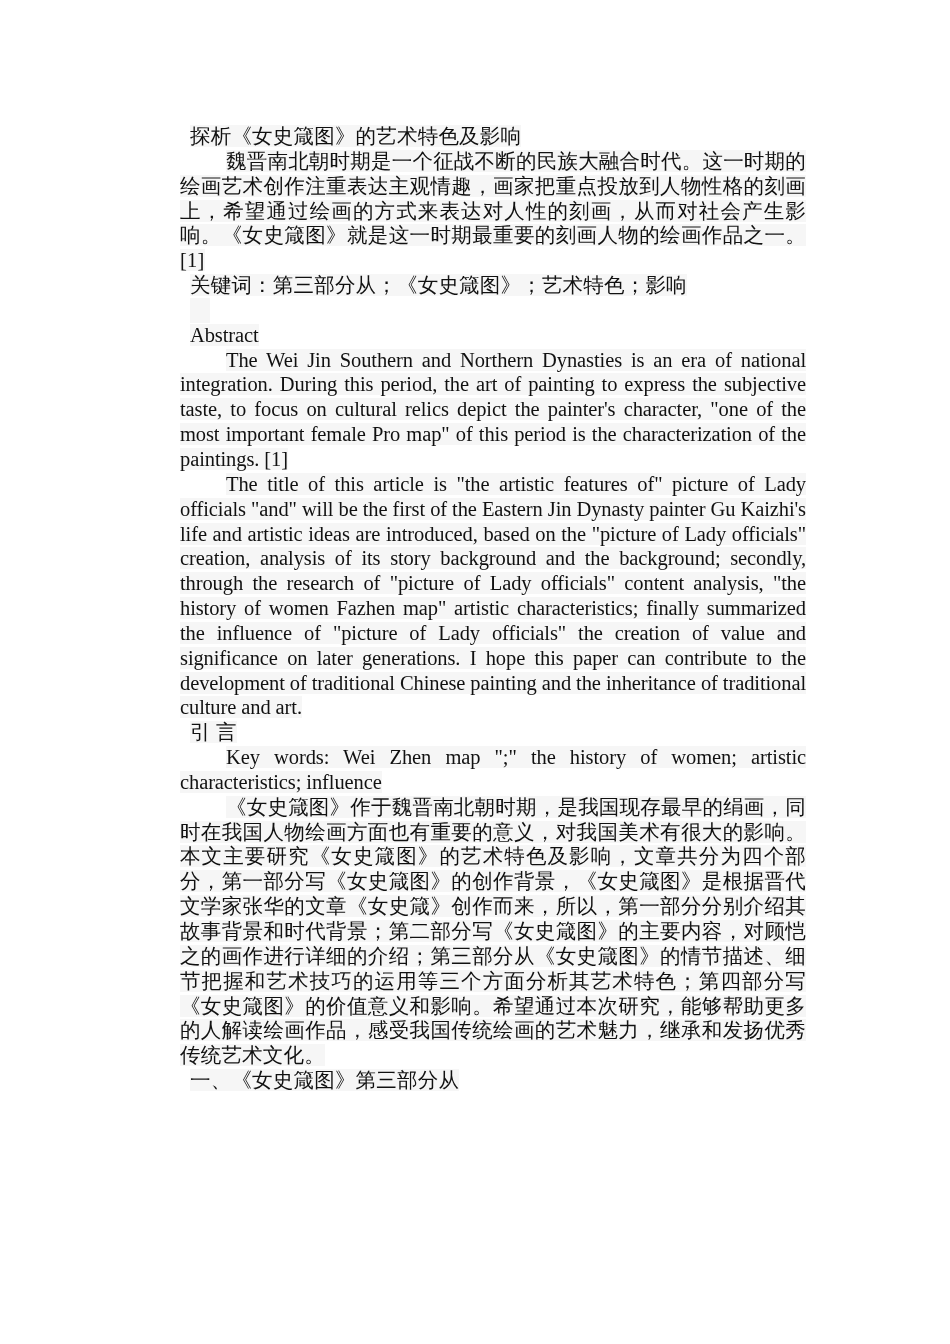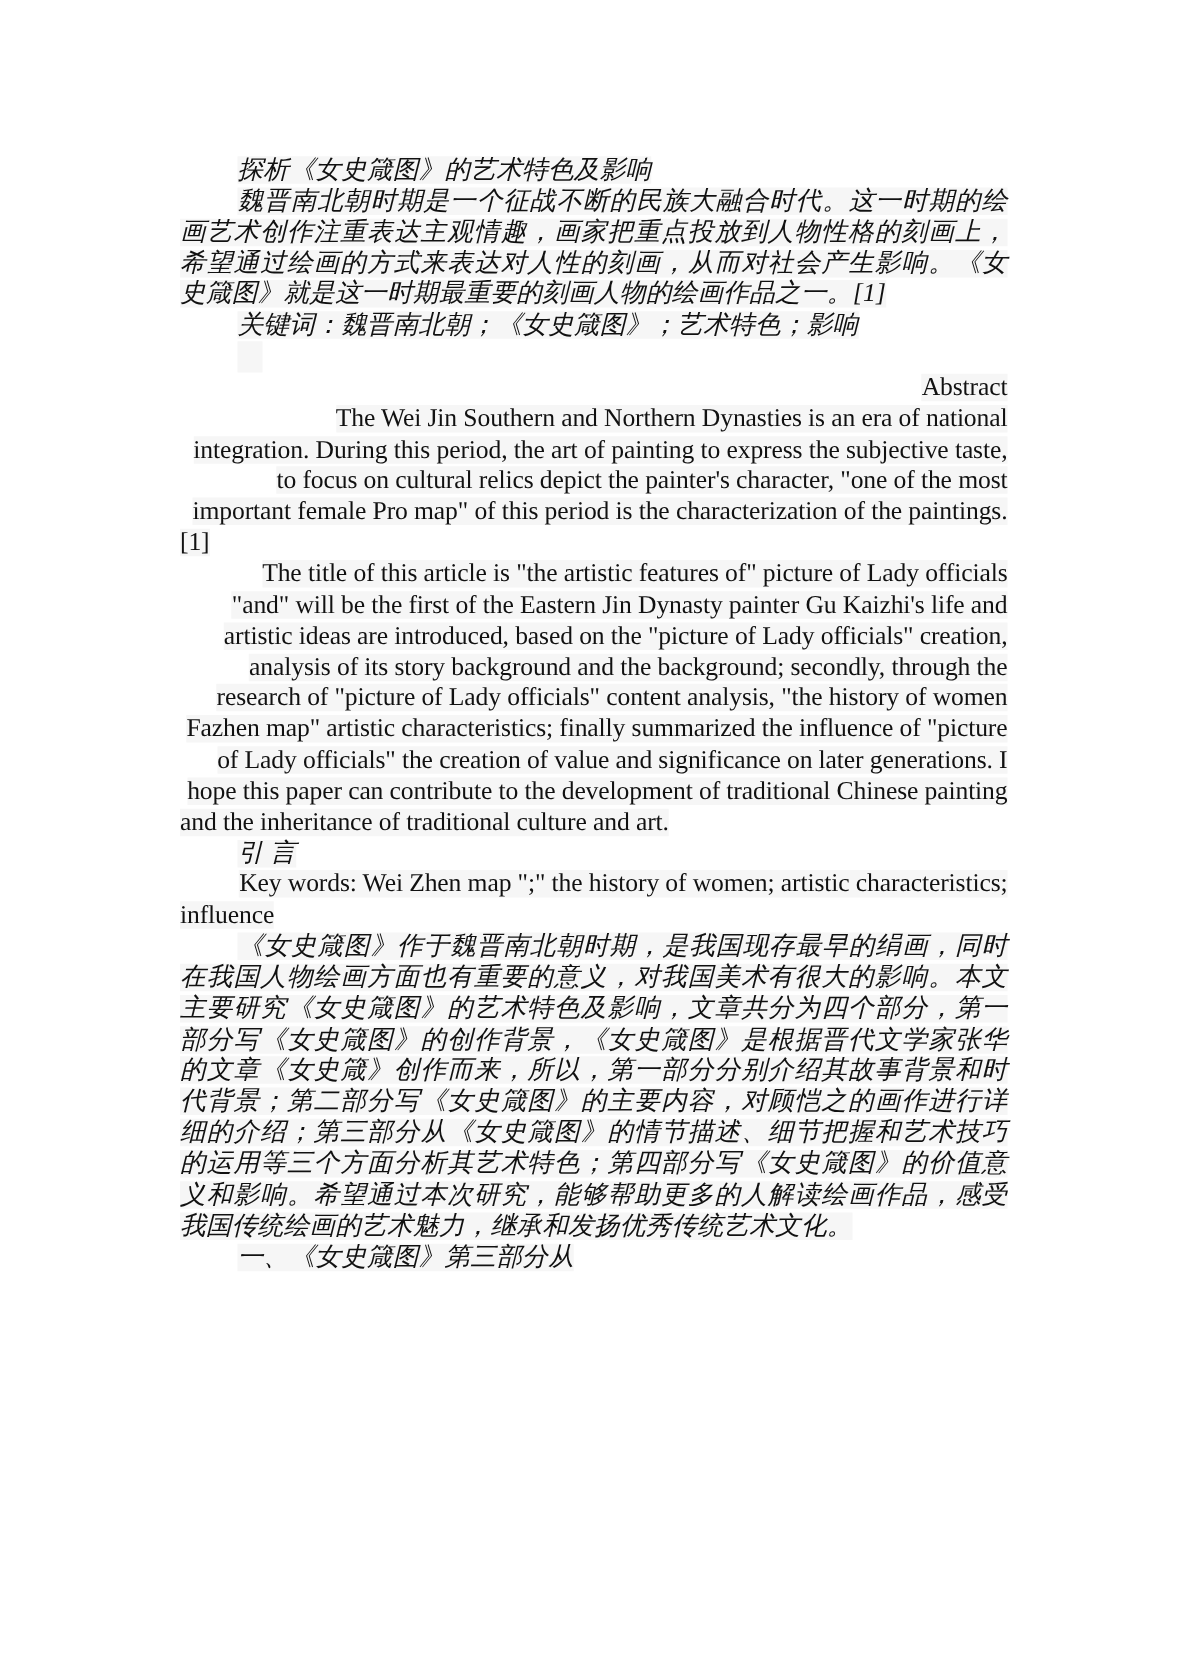--- a/index.html
+++ b/index.html
@@ -25,57 +25,56 @@
     }
     .p {
       margin: 0;
       padding: 0;
     }
     .p .ln {
       background: #f6f6f6;
     }
     .indent {
       text-indent: 46px;
+      margin-left: 36px;
     }
     .justify {
       text-align: justify;
       text-align-last: left;
     }
     .cjk {
       letter-spacing: 0.2px;
-      font-style: italic;
     }
     .heading {
       text-indent: 46px;
     }
     .blank {
       height: 24.85px;
       position: relative;
     }
     .blank .mark {
       position: absolute;
       left: 46px;
       top: 0;
       width: 20px;
       height: 24.85px;
       background: #f6f6f6;
     }
     .en {
       font-size: 20.5px;
       letter-spacing: -0.1px;
-      text-align: right;
     }
   </style>
 </head>
 <body>
 
 <div class="page">
   <p class="p heading cjk"><span class="ln">探析《女史箴图》的艺术特色及影响</span></p>
   <p class="p indent justify cjk"><span class="ln">魏晋南北朝时期是一个征战不断的民族大融合时代。这一时期的绘画艺术创作注重表达主观情趣，画家把重点投放到人物性格的刻画上，希望通过绘画的方式来表达对人性的刻画，从而对社会产生影响。《女史箴图》就是这一时期最重要的刻画人物的绘画作品之一。[1]</span></p>
-  <p class="p heading cjk"><span class="ln">关键词：魏晋南北朝；《女史箴图》；艺术特色；影响</span></p>
+  <p class="p heading cjk"><span class="ln">关键词：第三部分从；《女史箴图》；艺术特色；影响</span></p>
   <div class="blank">
       <span class="mark"></span>
     </div>
   <p class="p heading en"><span class="ln">Abstract</span></p>
   <p class="p indent justify en"><span class="ln">The Wei Jin Southern and Northern Dynasties is an era of national integration. During this period, the art of painting to express the subjective taste, to focus on cultural relics depict the painter's character, "one of the most important female Pro map" of this period is the characterization of the paintings. [1]</span></p>
   <p class="p indent justify en"><span class="ln">The title of this article is "the artistic features of" picture of Lady officials "and" will be the first of the Eastern Jin Dynasty painter Gu Kaizhi's life and artistic ideas are introduced, based on the "picture of Lady officials" creation, analysis of its story background and the background; secondly, through the research of "picture of Lady officials" content analysis, "the history of women Fazhen map" artistic characteristics; finally summarized the influence of "picture of Lady officials" the creation of value and significance on later generations. I hope this paper can contribute to the development of traditional Chinese painting and the inheritance of traditional culture and art.</span></p>
   <p class="p heading cjk"><span class="ln">引 言</span></p>
   <p class="p indent justify en"><span class="ln">Key words: Wei Zhen map ";" the history of women; artistic characteristics; influence</span></p>
   <p class="p indent justify cjk"><span class="ln">《女史箴图》作于魏晋南北朝时期，是我国现存最早的绢画，同时在我国人物绘画方面也有重要的意义，对我国美术有很大的影响。本文主要研究《女史箴图》的艺术特色及影响，文章共分为四个部分，第一部分写《女史箴图》的创作背景，《女史箴图》是根据晋代文学家张华的文章《女史箴》创作而来，所以，第一部分分别介绍其故事背景和时代背景；第二部分写《女史箴图》的主要内容，对顾恺之的画作进行详细的介绍；第三部分从《女史箴图》的情节描述、细节把握和艺术技巧的运用等三个方面分析其艺术特色；第四部分写《女史箴图》的价值意义和影响。希望通过本次研究，能够帮助更多的人解读绘画作品，感受我国传统绘画的艺术魅力，继承和发扬优秀传统艺术文化。</span></p>
   <p class="p heading cjk"><span class="ln">一、《女史箴图》第三部分从</span></p>

